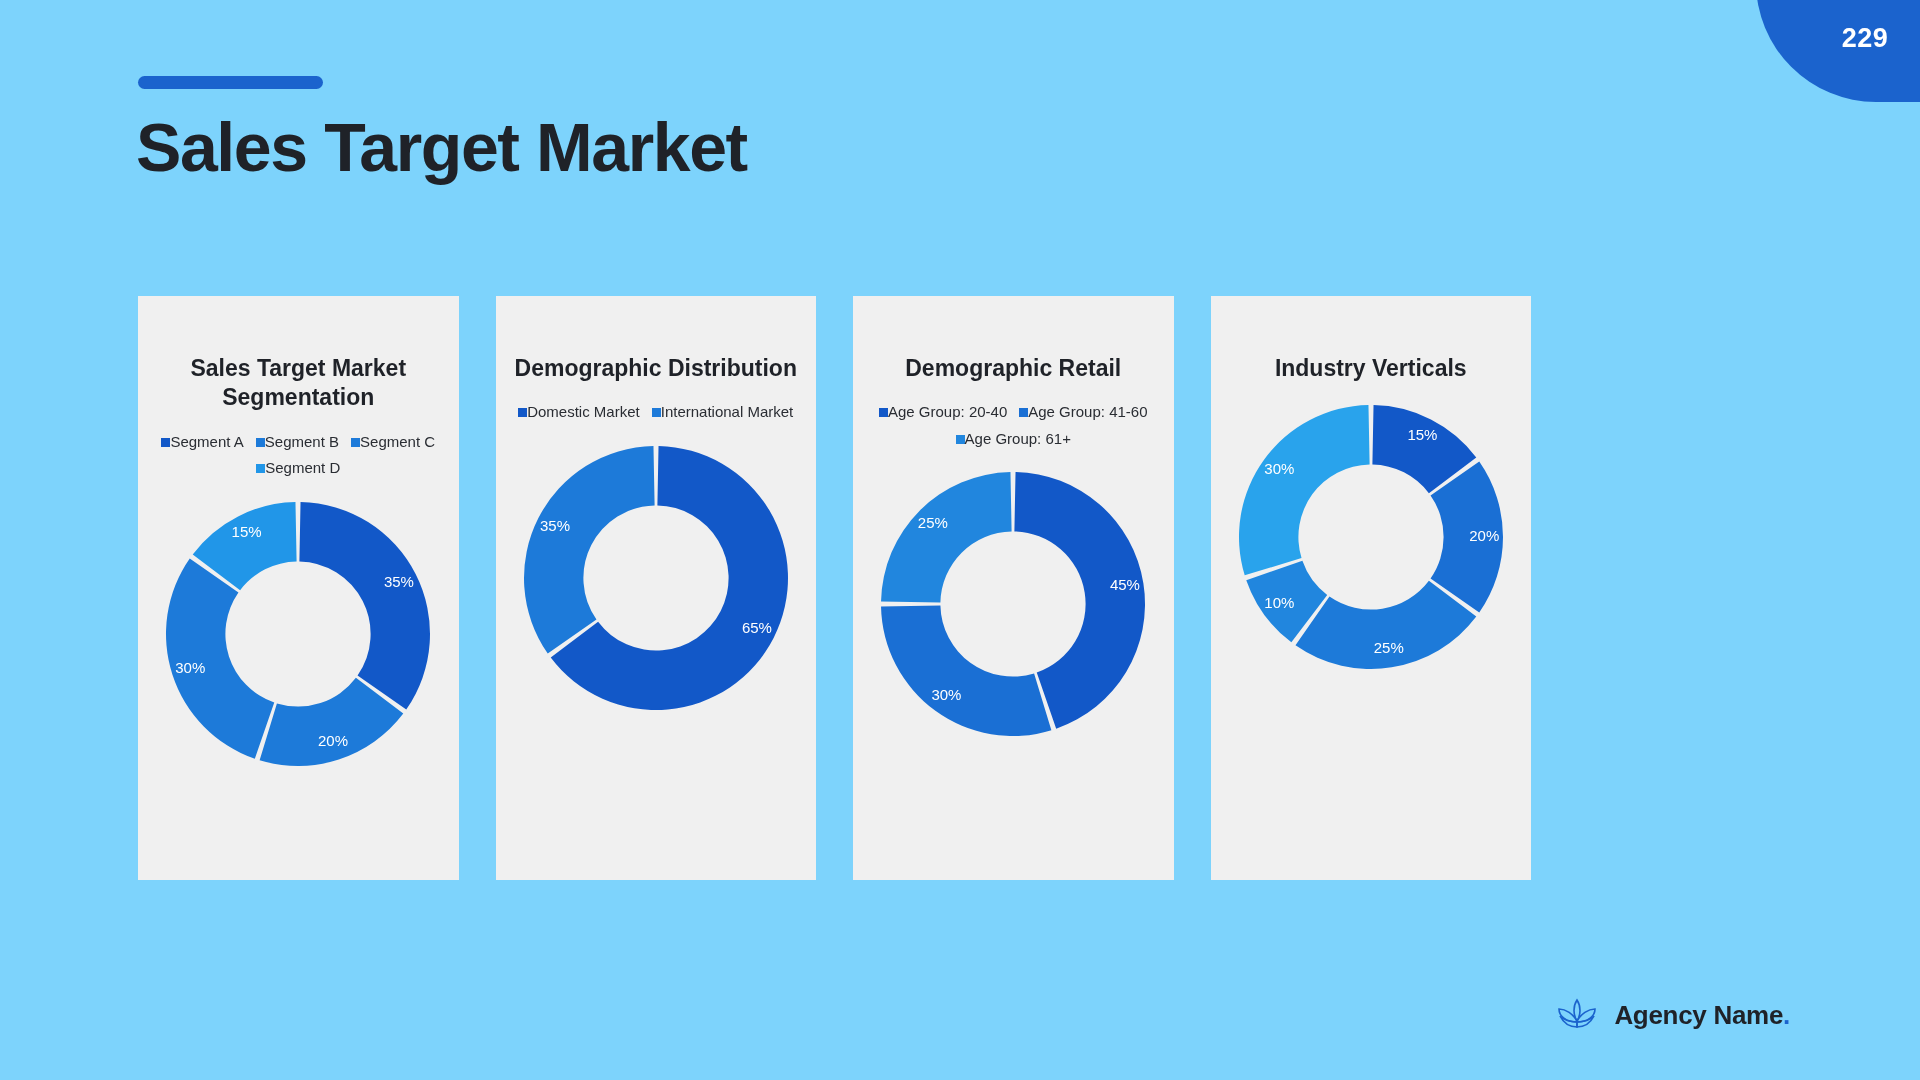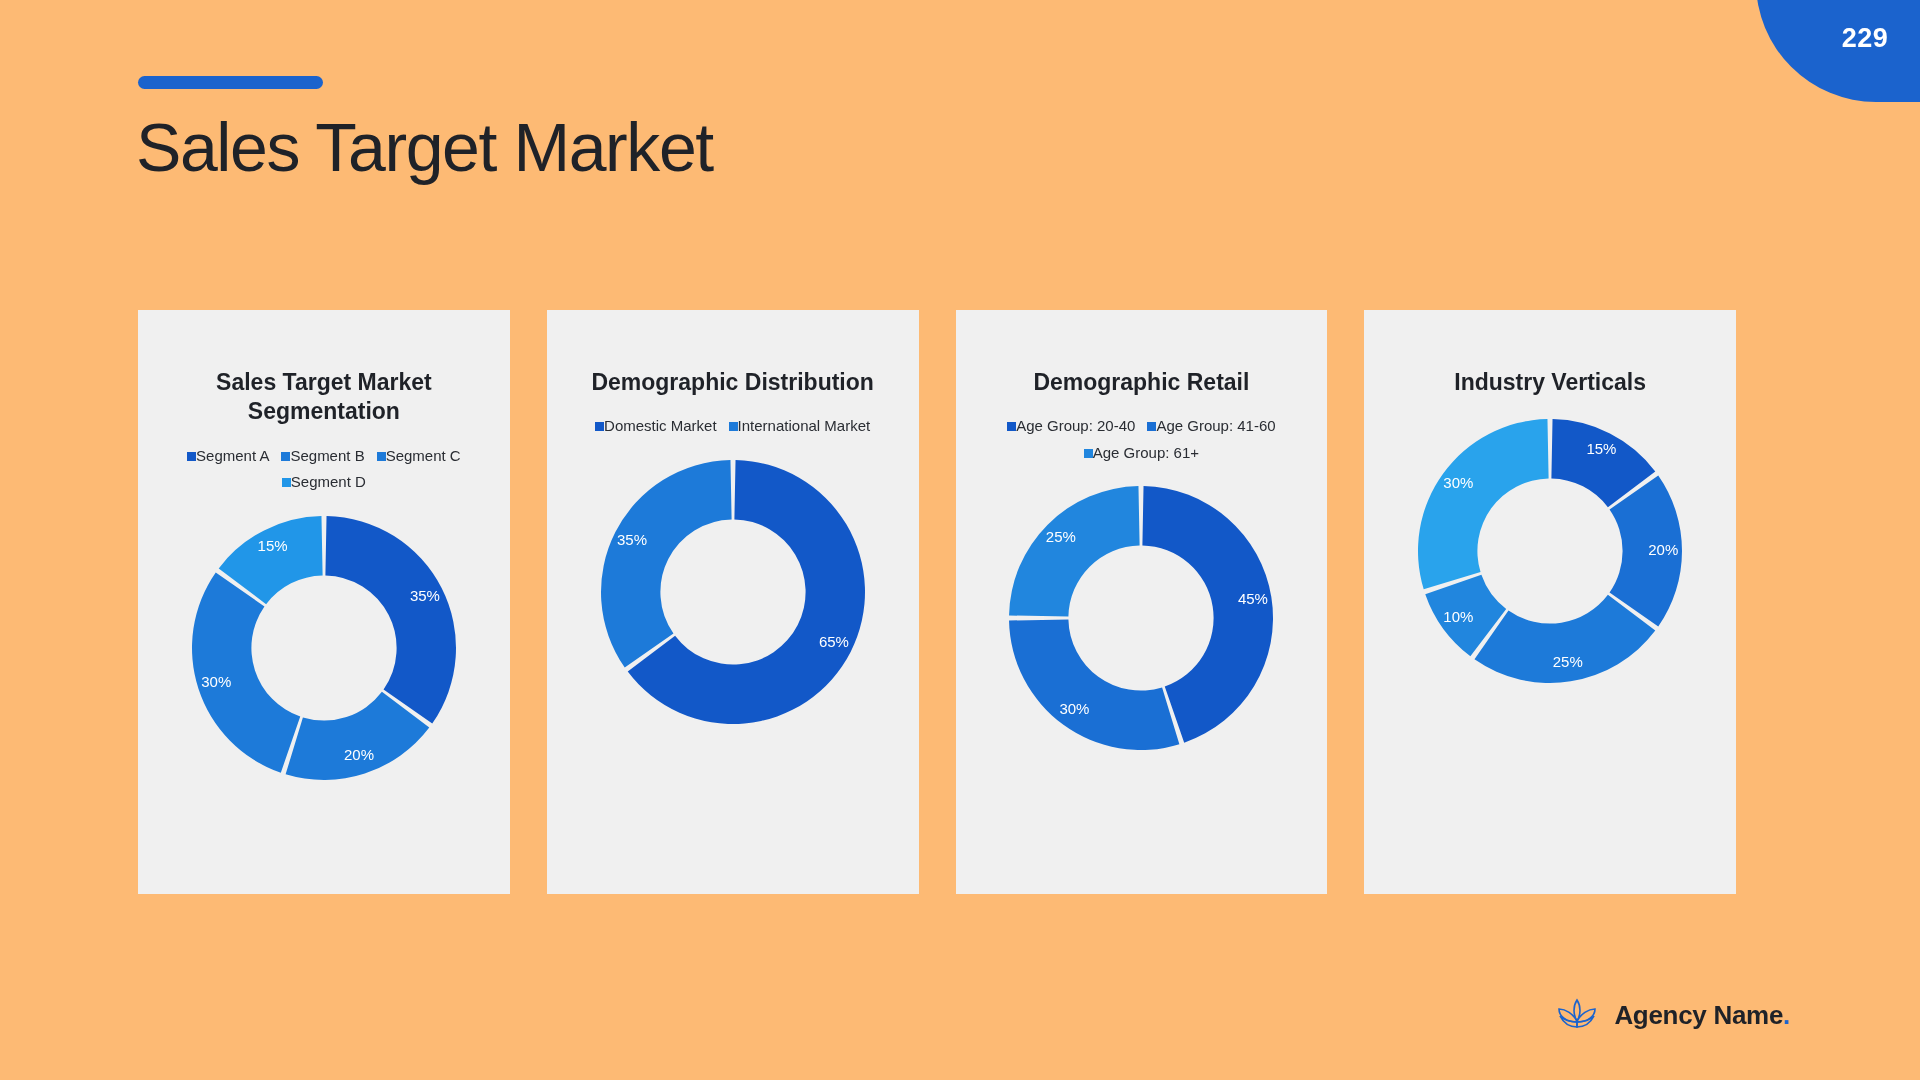--- a/index.html
+++ b/index.html
@@ -2,21 +2,21 @@
 <html><head>
 <meta charset="utf-8">
 <style>
   * { margin:0; padding:0; box-sizing:border-box; }
   html, body {
     width:1920px; height:1080px;
     background:#ffffff;
     font-family:"Liberation Sans", sans-serif;
     overflow:hidden;
   }
-  .slide { position:relative; width:1920px; height:1080px; background:#fdba74; }
+  .slide { position:relative; width:1920px; height:1080px; background:#7dd3fc; }
 
   
   .page-badge {
     position:absolute; top:-58px; right:-36px;
     width:200px; height:160px;
     background:#1b63cd;
     border-radius:0 0 0 120px;
     display:flex; align-items:flex-end; justify-content:center;
   }
   .page-badge .num {
@@ -26,28 +26,28 @@
   }
 
   
   .accent-bar {
     position:absolute; left:138px; top:76px;
     width:185px; height:13px;
     background:#1b63cd; border-radius:7px;
   }
   .slide-title {
     position:absolute; left:136px; top:110px;
-    font-size:68px; font-weight:400; color:#1f2228;
+    font-size:68px; font-weight:700; color:#1f2228;
     letter-spacing:-1.4px; line-height:1.1;
   }
 
   
   .cards {
-    position:absolute; left:138px; top:310px;
-    width:1598px; height:584px;
+    position:absolute; left:138px; top:296px;
+    width:1393px; height:584px;
     display:flex; gap:37px;border-radius:11px;
   }
   .card {
     width:385px; height:584px;
     background:#f0f0f0;
     padding-top:58px;
     display:flex; flex-direction:column; align-items:center;
   }
 
   .card-title {

